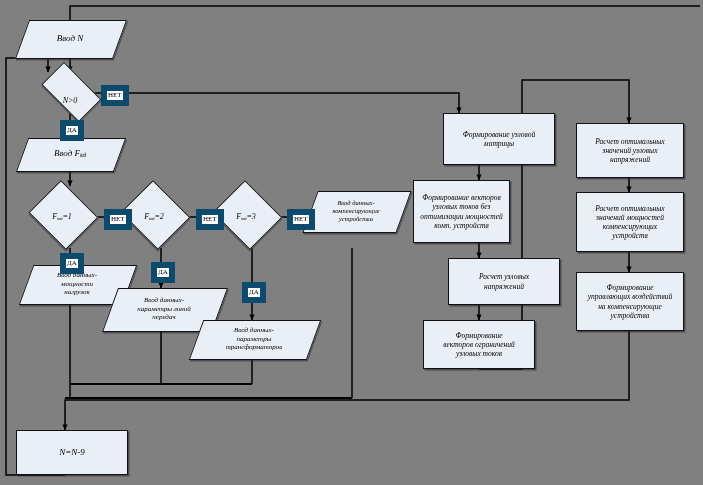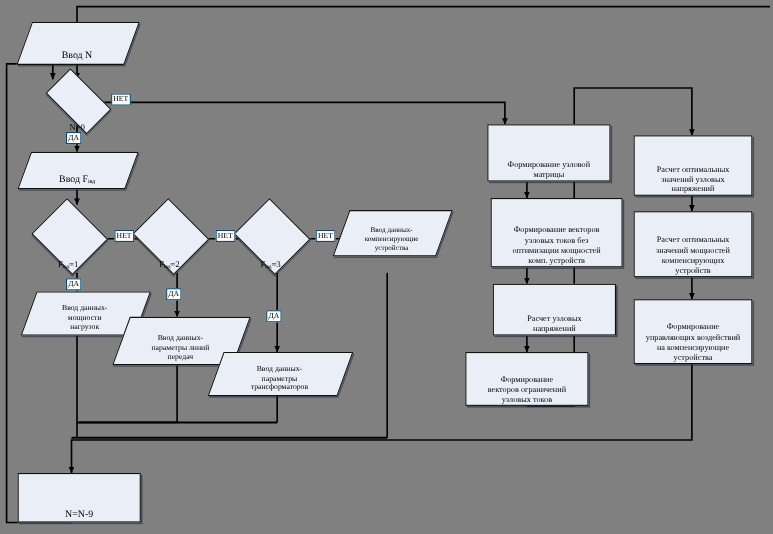--- a/index.html
+++ b/index.html
@@ -11,26 +11,27 @@
     position:relative;
   }
   #chart{
     position:absolute;left:0;top:0;width:703px;height:485px;
   }
   .node{
     position:absolute;
     box-sizing:border-box;
     background:#eaeff7;
     border:1.4px solid #111;
-    display:flex;align-items:flex-end;justify-content:center;
+    display:flex;align-items:center;justify-content:center;
     text-align:center;
     color:#000;
     line-height:1.22;
     z-index:4;
     box-shadow:1.5px 1.5px 0 rgba(30,30,50,.55);
+    font-style:italic;
   }
   .node .tx{display:block;padding:1px 3px;}
   
   .io{
     background:transparent;border:none;box-shadow:none;
     padding:0;
   }
   .io .shape{
     position:absolute;left:0;top:0;width:100%;height:100%;
     background:#eaeff7;
@@ -50,21 +51,21 @@
     background:#eaeff7;
     border:1.4px solid #111;
     transform:rotate(45deg);
     box-shadow:1.2px 1.2px 0 rgba(30,30,50,.45);
   }
   .dec .tx{position:relative;z-index:2;}
   
   .elabel{
     position:absolute;
     background:#ffffff;
-    border:1px solid #0c4a6e;
+    border:6px solid #0c4a6e;
     color:#000;
     font-size:7px;
     line-height:9px;
     padding:0 1px;
     z-index:6;
     text-align:center;
     font-family:"Liberation Serif","DejaVu Serif",serif;
   }
   .fsub{font-size:.62em;vertical-align:-0.22em;letter-spacing:-0.2px;}
 </style>
@@ -176,21 +177,21 @@
 
 <div class="node io" style="left:310px;top:191px;width:92px;height:40px;font-size:6.5px;">
   <span class="shape"></span>
   <span class="tx nl">Ввод данных-<br>компенсирующие<br>устройства</span>
 </div>
 
 <div class="node" style="left:423px;top:113px;width:112px;height:52px;font-size:7.5px;margin-left:20px;">
   <span class="tx nl">Формирование узловой<br>матрицы</span>
 </div>
 
-<div class="node" style="left:446px;top:180px;width:120px;height:63px;font-size:7.5px;">
+<div class="node" style="left:413px;top:180px;width:97px;height:63px;font-size:7.5px;">
   <span class="tx nl">Формирование векторов<br>узловых токов без<br>оптимизации мощностей<br>комп. устройств</span>
 </div>
 
 <div class="node" style="left:448px;top:258px;width:112px;height:47px;font-size:7.5px;">
   <span class="tx nl">Расчет узловых<br>напряжений</span>
 </div>
 
 <div class="node" style="left:423px;top:320px;width:112px;height:49px;font-size:7.5px;">
   <span class="tx nl">Формирование<br>векторов ограничений<br>узловых токов</span>
 </div>

